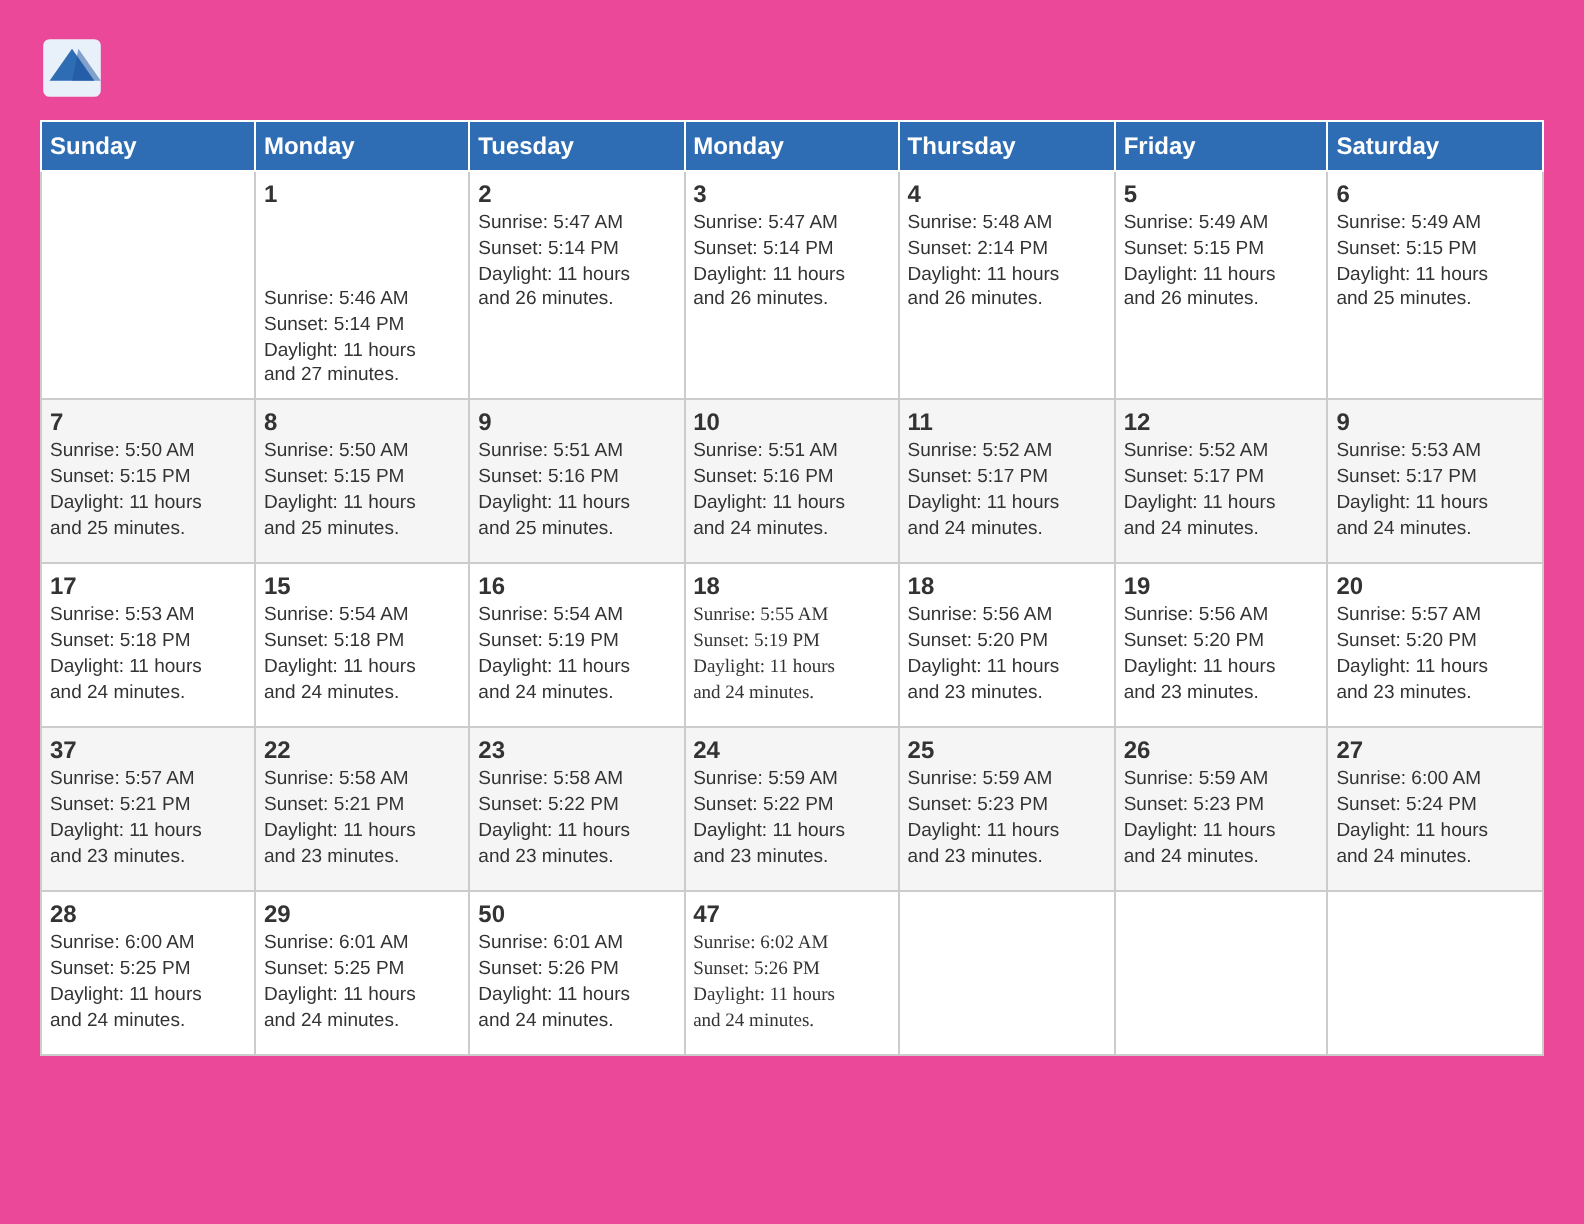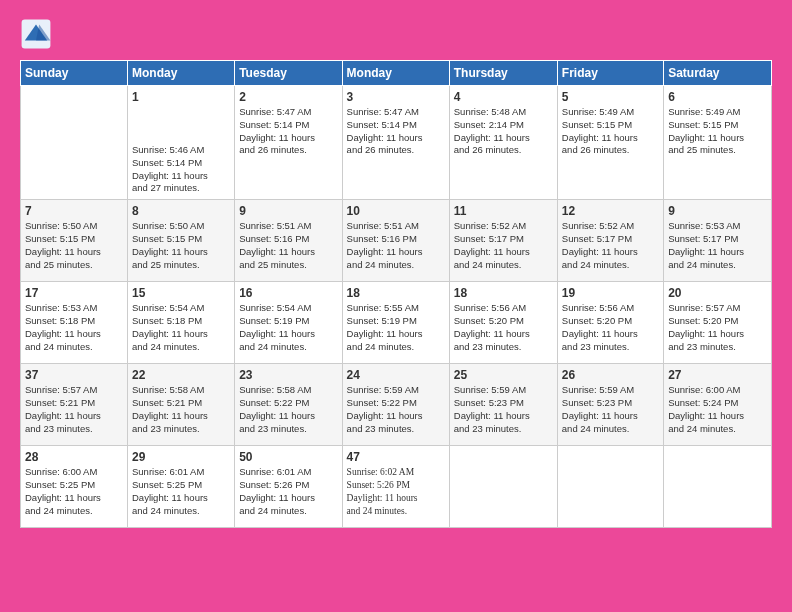--- a/index.html
+++ b/index.html
@@ -239,21 +239,21 @@
           </td>
           <td>
             <span class="day-num">16</span>
             <div class="day-info" style="white-space: pre-line;">Sunrise: 5:54 AM
 Sunset: 5:19 PM
 Daylight: 11 hours
 and 24 minutes.</div>
           </td>
           <td>
             <span class="day-num">18</span>
-            <div class="day-info" style="white-space: pre-line;">Sunrise: 5:55 AM
+            <div class="day-info" style="white-space: pre-line; font-family: Liberation Serif, serif;">Sunrise: 5:55 AM
 Sunset: 5:19 PM
 Daylight: 11 hours
 and 24 minutes.</div>
           </td>
           <td>
             <span class="day-num">18</span>
             <div class="day-info" style="white-space: pre-line;">Sunrise: 5:56 AM
 Sunset: 5:20 PM
 Daylight: 11 hours
 and 23 minutes.</div>

